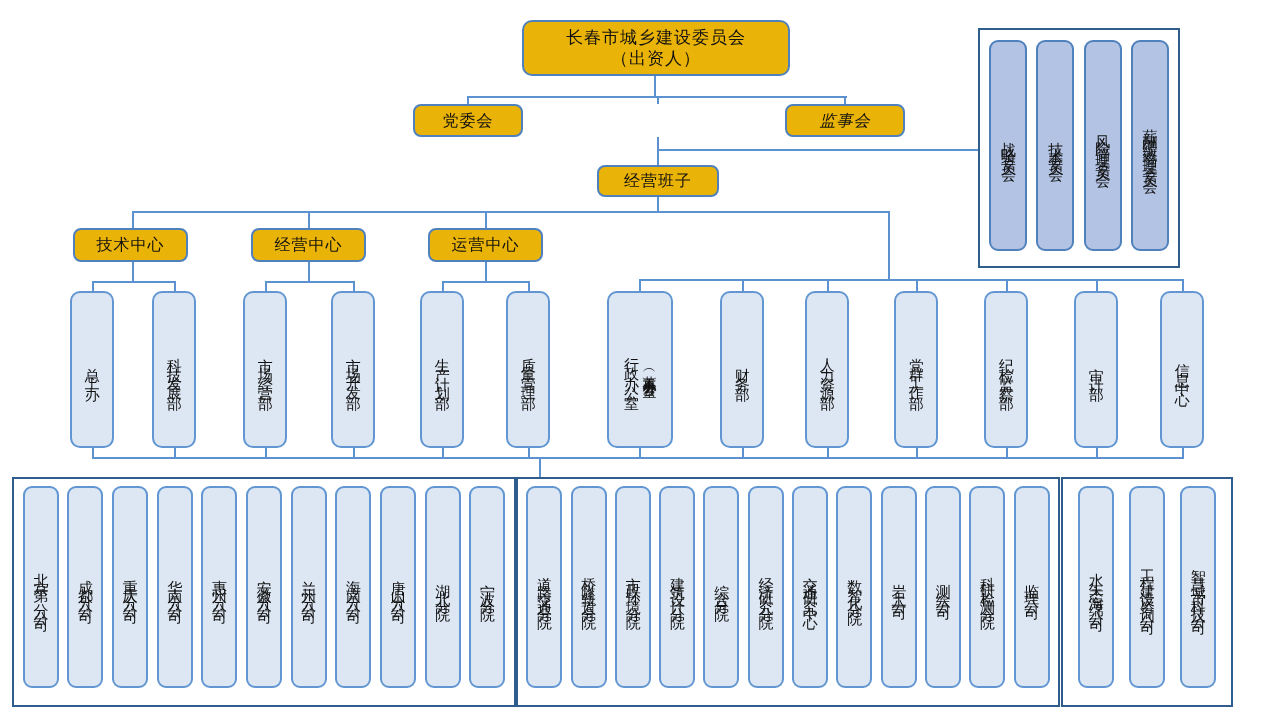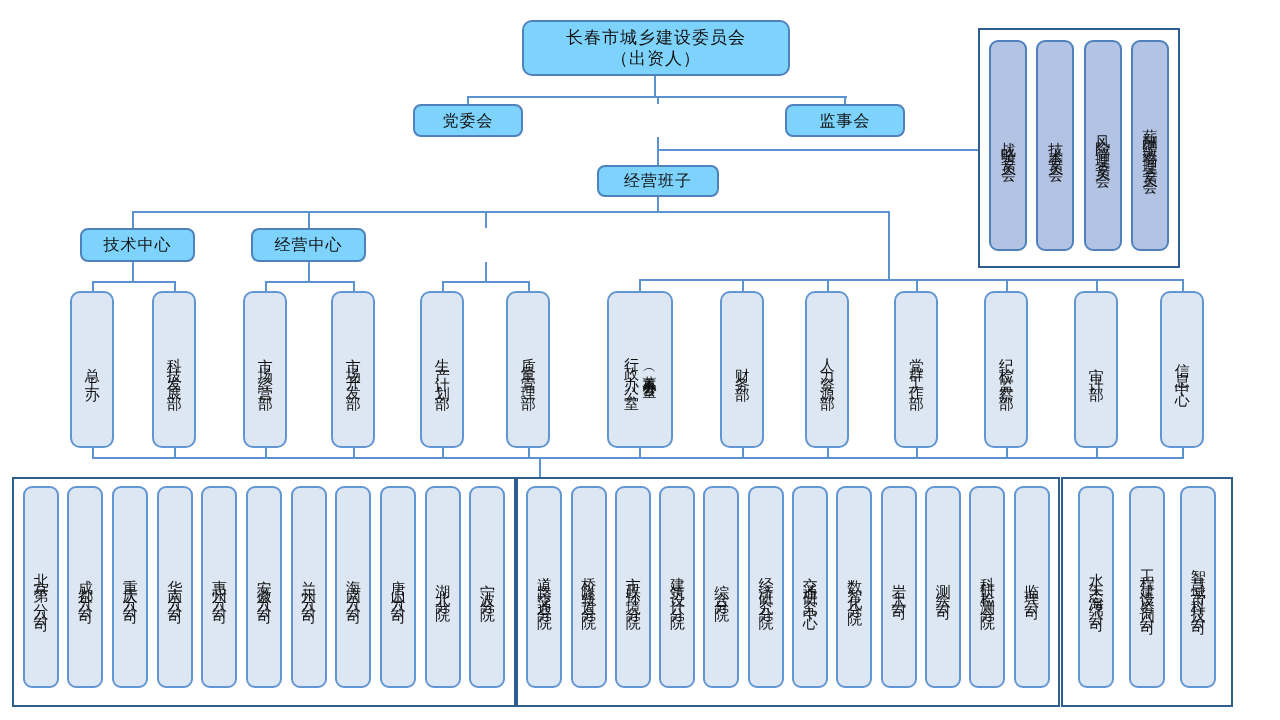--- a/index.html
+++ b/index.html
@@ -7,21 +7,21 @@
     position:relative;width:1280px;height:720px;background:#ffffff;overflow:hidden;
     font-family:"Liberation Serif","DejaVu Serif",serif;color:#111;
   }
   
   .ln{position:absolute;background:#5c92cf;}
   .h{height:2px;}
   .v{width:2px;}
   
   .box{
     position:absolute;box-sizing:border-box;
-    background:#7dd3fc;border:2px solid #4f81bd;border-radius:8px;
+    background:#eab308;border:2px solid #4f81bd;border-radius:8px;
     display:flex;align-items:center;justify-content:center;
     font-size:16px;letter-spacing:1px;line-height:1.25;text-align:center;
   }
   .box.top{border-radius:10px;font-size:17px;}
   
   .vbox{
     position:absolute;box-sizing:border-box;
     background:#dde7f4;border:2px solid #6296d2;border-radius:10px;
     display:flex;align-items:center;justify-content:center;
   }
@@ -112,21 +112,21 @@
   <div class="ln v" style="left:539px;top:459px;height:18px;"></div>
 
   <div class="box top" style="left:522px;top:20px;width:268px;height:56px;flex-direction:column;">
     <span>长春市城乡建设委员会</span>
     <span>（出资人）</span>
   </div>
 
   <div class="box" style="left:413px;top:104px;width:110px;height:33px;">
     <span>党委会</span>
   </div>
-  <div class="box" style="left:785px;top:104px;width:120px;height:33px;">
+  <div class="box" style="left:785px;top:104px;width:120px;height:33px;font-style:italic;">
     <span>监事会</span>
   </div>
 
   <div class="panel" style="left:978px;top:28px;width:202px;height:240px;">
     <div class="vbox cbox">
       <span class="vt">战略委员会</span>
     </div>
     <div class="vbox cbox">
       <span class="vt">技术委员会</span>
     </div>
@@ -135,25 +135,28 @@
     </div>
     <div class="vbox cbox">
       <span class="vt">薪酬绩效管理委员会</span>
     </div>
   </div>
 
   <div class="box" style="left:597px;top:165px;width:122px;height:32px;text-align:right;">
     <span>经营班子</span>
   </div>
 
-  <div class="box" style="left:80px;top:228px;width:115px;height:34px;">
+  <div class="box" style="left:73px;top:228px;width:115px;height:34px;">
     <span>技术中心</span>
   </div>
   <div class="box" style="left:251px;top:228px;width:115px;height:34px;">
     <span>经营中心</span>
+  </div>
+  <div class="box" style="left:428px;top:228px;width:115px;height:34px;">
+    <span>运营中心</span>
   </div>
 
   <div class="vbox" style="left:70px;top:291px;width:44px;height:157px;">
     <span class="vt">总工办</span>
   </div>
   <div class="vbox" style="left:152px;top:291px;width:44px;height:157px;">
     <span class="vt">科技发展部</span>
   </div>
   <div class="vbox" style="left:243px;top:291px;width:44px;height:157px;">
     <span class="vt">市场经营部</span>

